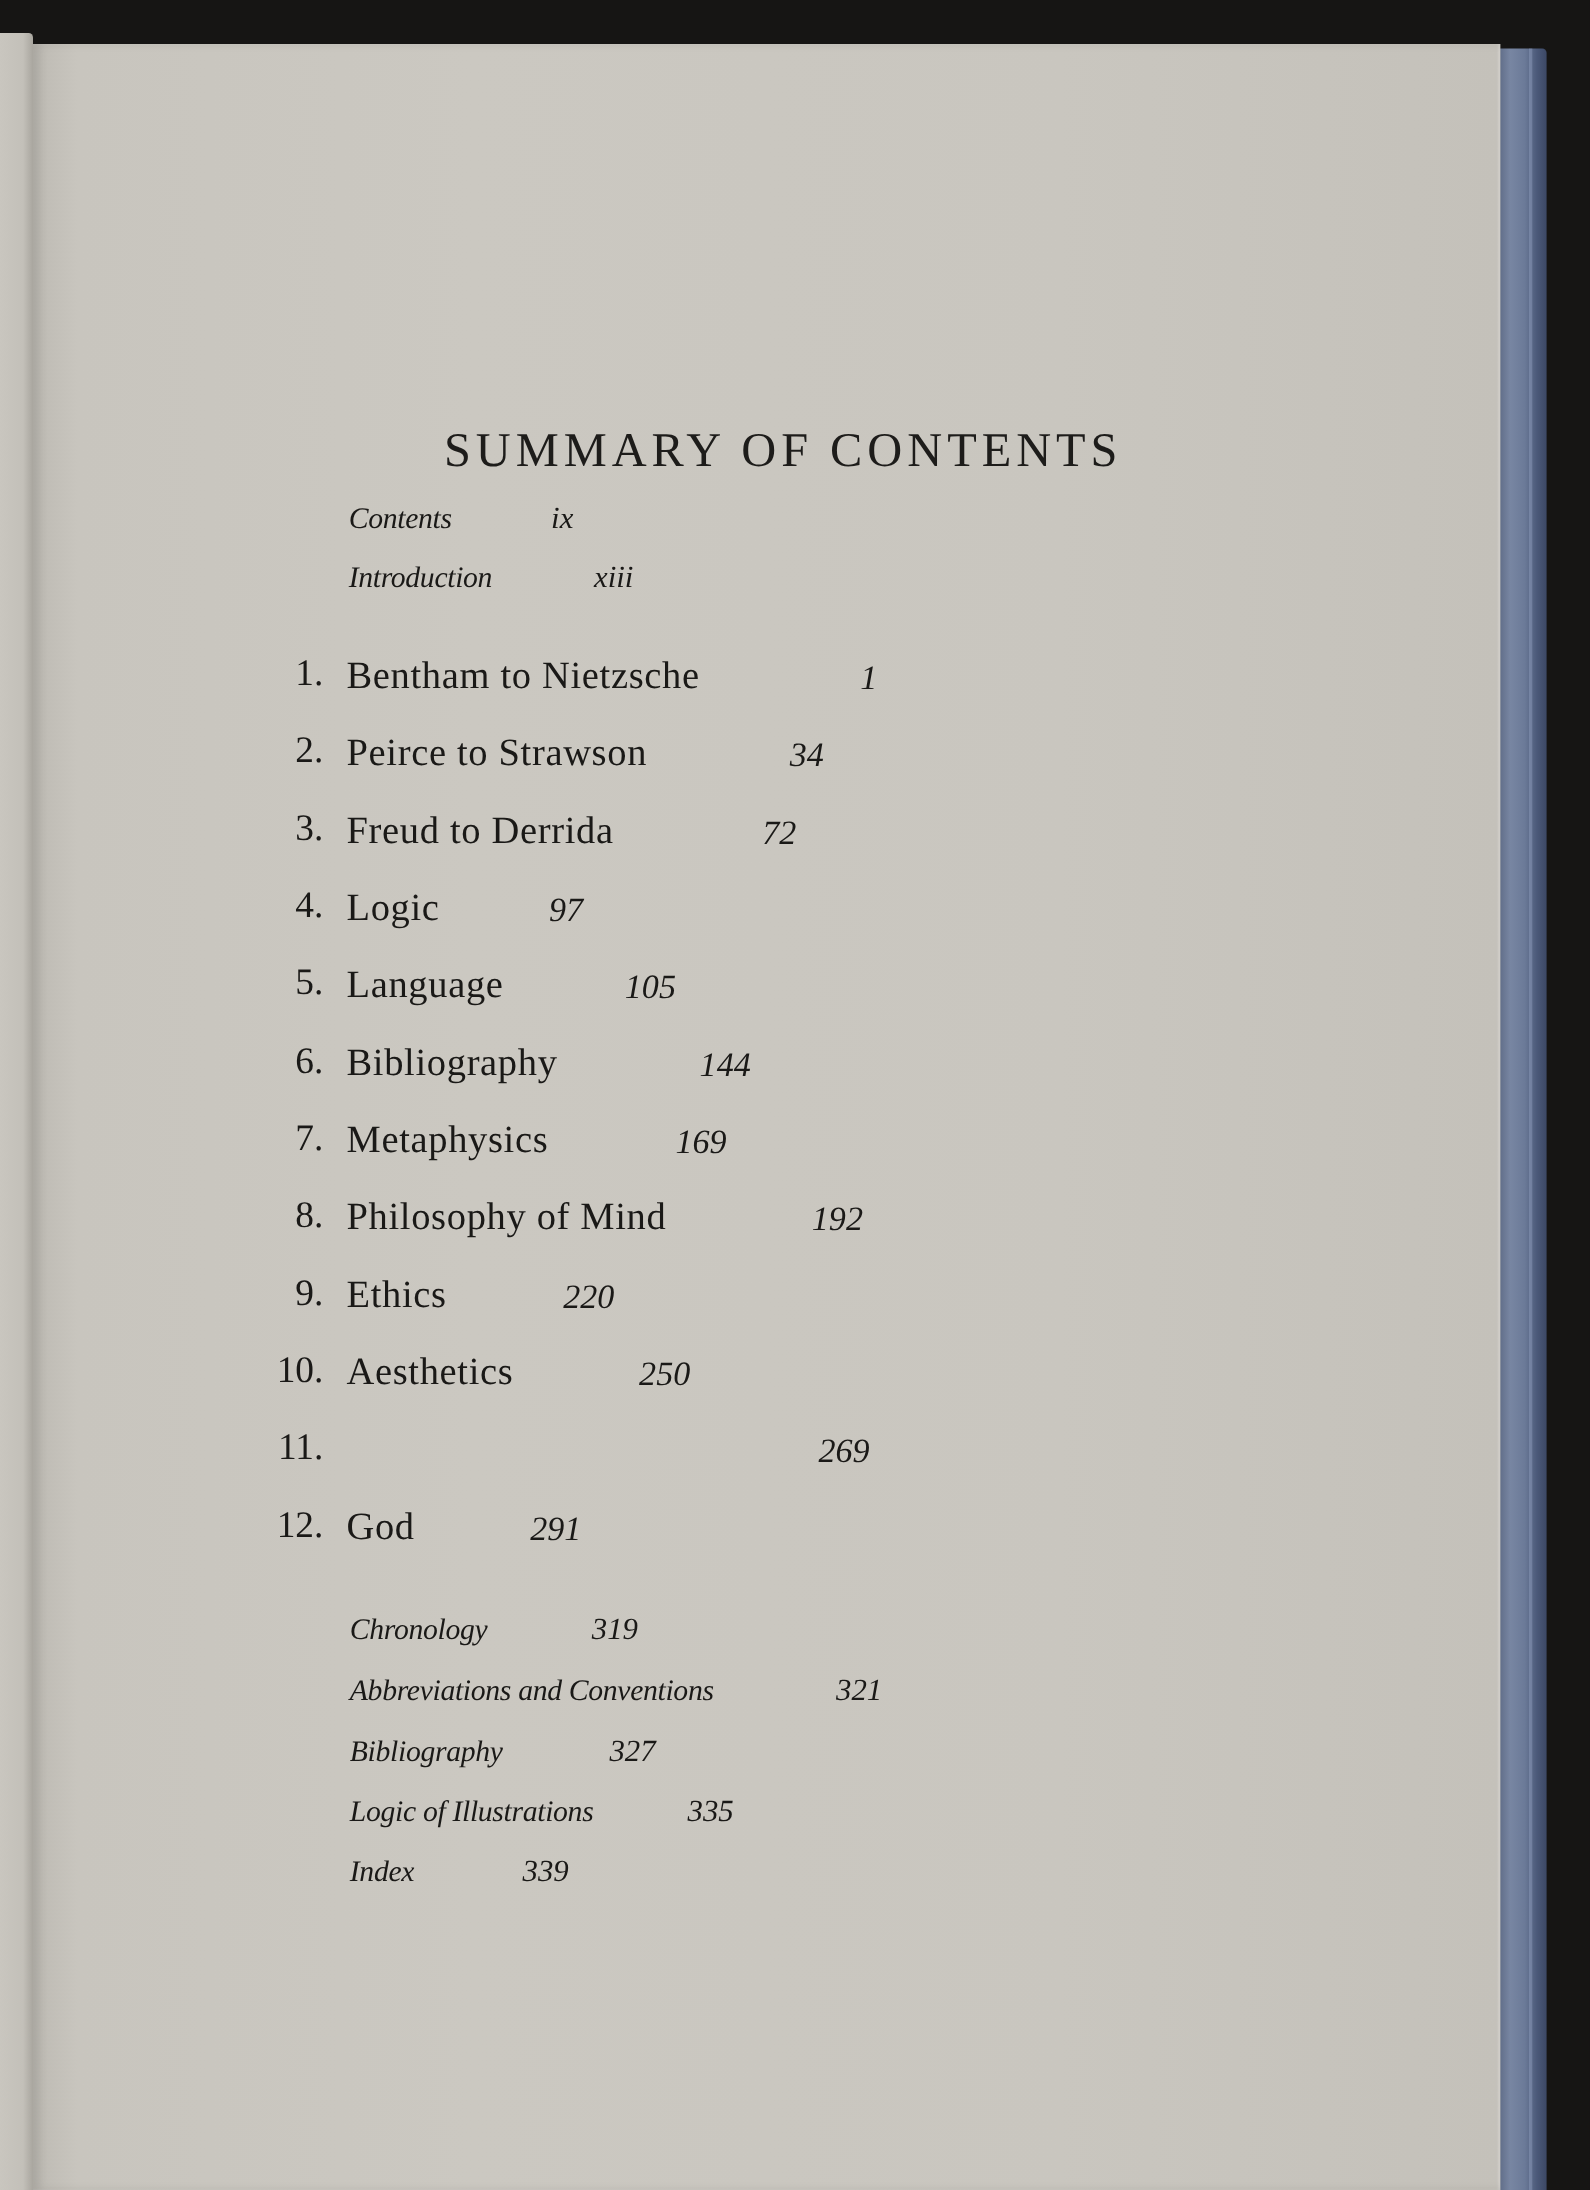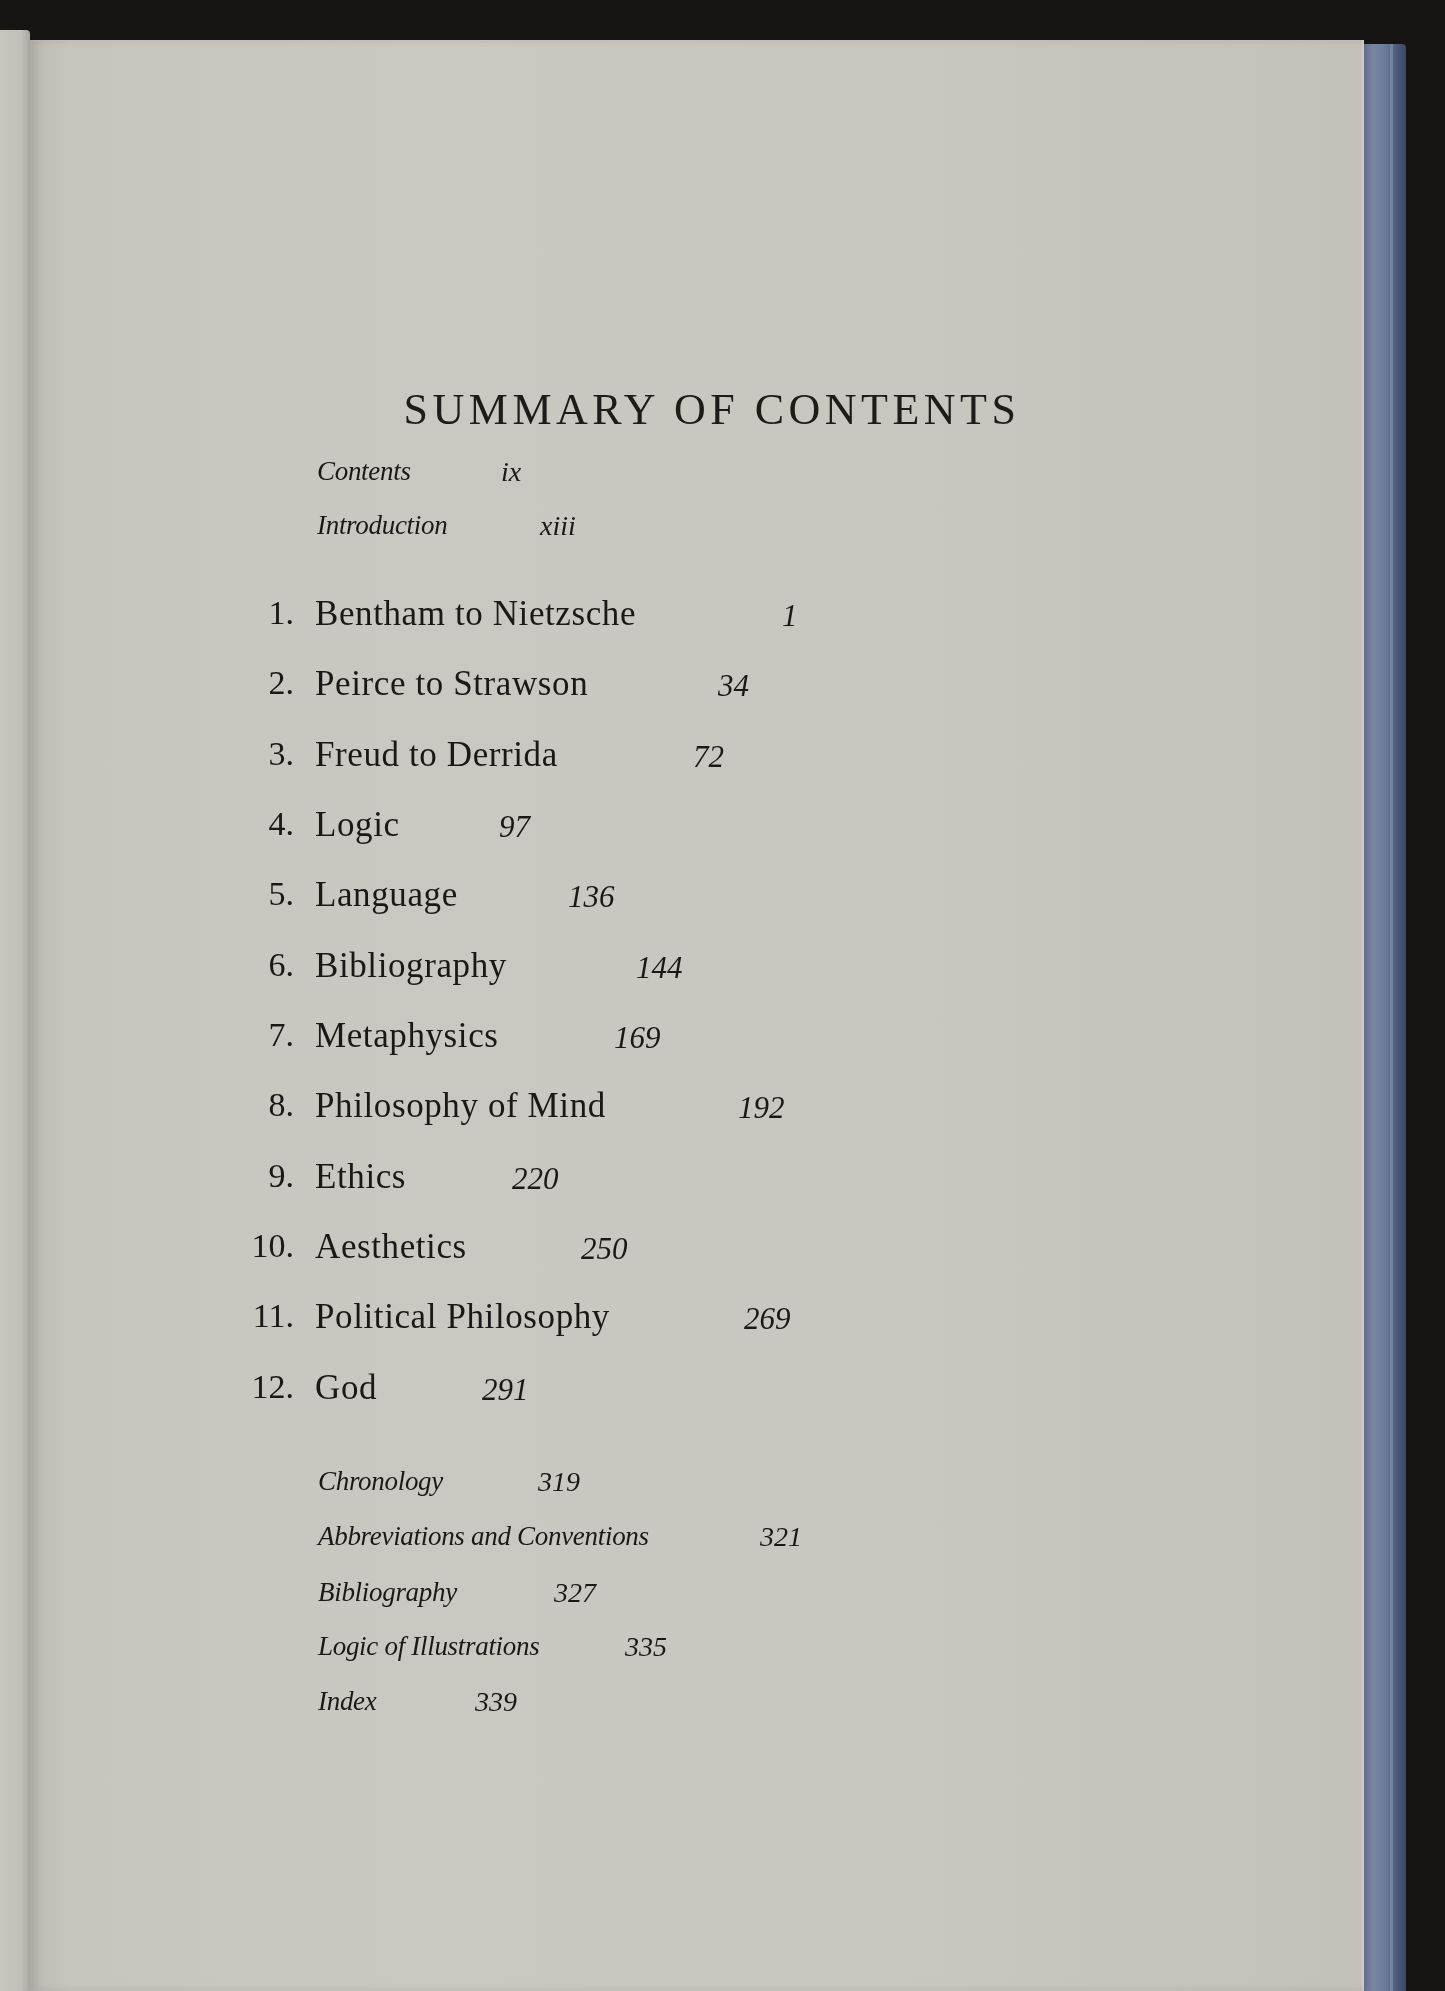--- a/index.html
+++ b/index.html
@@ -153,21 +153,21 @@
         <span class="num">4.</span>
       </div>
     <span class="label" style="left:285px;">Logic</span>
     <span class="pg" style="left:469px; top:4px;text-align:right;">97</span>
   </div>
   <div class="row chapter" style="left:0; top:835px; width:1334px; height:44px;">
     <div class="numbox" style="left:184px; top:0;">
         <span class="num">5.</span>
       </div>
     <span class="label" style="left:285px;">Language</span>
-    <span class="pg" style="left:538px; top:4px;">136</span>
+    <span class="pg" style="left:538px; top:4px;">105</span>
   </div>
   <div class="row chapter" style="left:0; top:906px; width:1334px; height:44px;">
     <div class="numbox" style="left:184px; top:0;">
         <span class="num">6.</span>
       </div>
     <span class="label" style="left:285px;">Bibliography</span>
     <span class="pg" style="left:606px; top:4px;">144</span>
   </div>
   <div class="row chapter" style="left:0; top:976px; width:1334px; height:44px;">
     <div class="numbox" style="left:184px; top:0;">
@@ -194,21 +194,20 @@
     <div class="numbox" style="left:184px; top:0;">
         <span class="num">10.</span>
       </div>
     <span class="label" style="left:285px;">Aesthetics</span>
     <span class="pg" style="left:551px; top:4px;">250</span>
   </div>
   <div class="row chapter" style="left:0; top:1257px; width:1334px; height:44px;">
     <div class="numbox" style="left:184px; top:0;">
         <span class="num">11.</span>
       </div>
-    <span class="label" style="left:285px;">Political Philosophy</span>
     <span class="pg" style="left:714px; top:4px;">269</span>
   </div>
   <div class="row chapter" style="left:0; top:1328px; width:1334px; height:44px;">
     <div class="numbox" style="left:184px; top:0;">
         <span class="num">12.</span>
       </div>
     <span class="label" style="left:285px;">God</span>
     <span class="pg" style="left:452px; top:4px;">291</span>
   </div>
 

